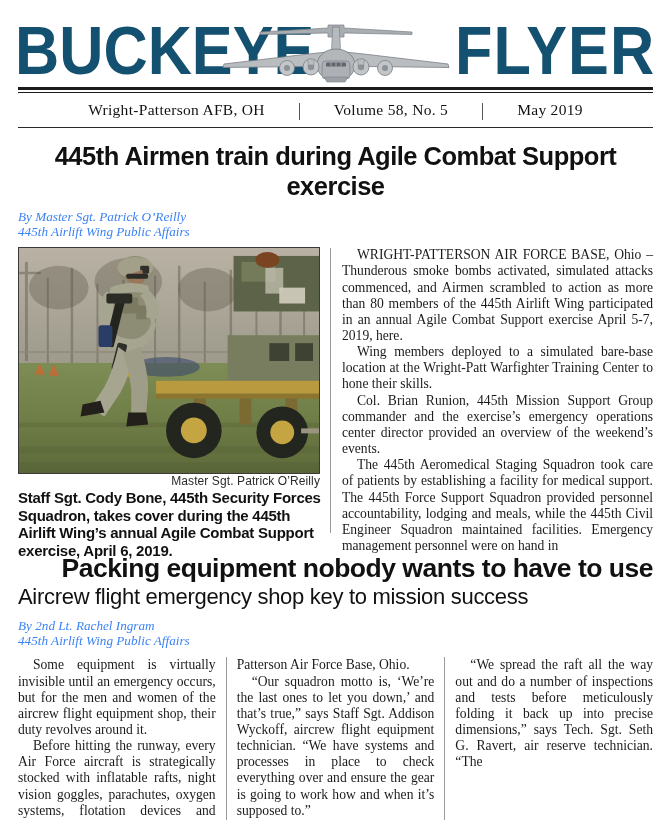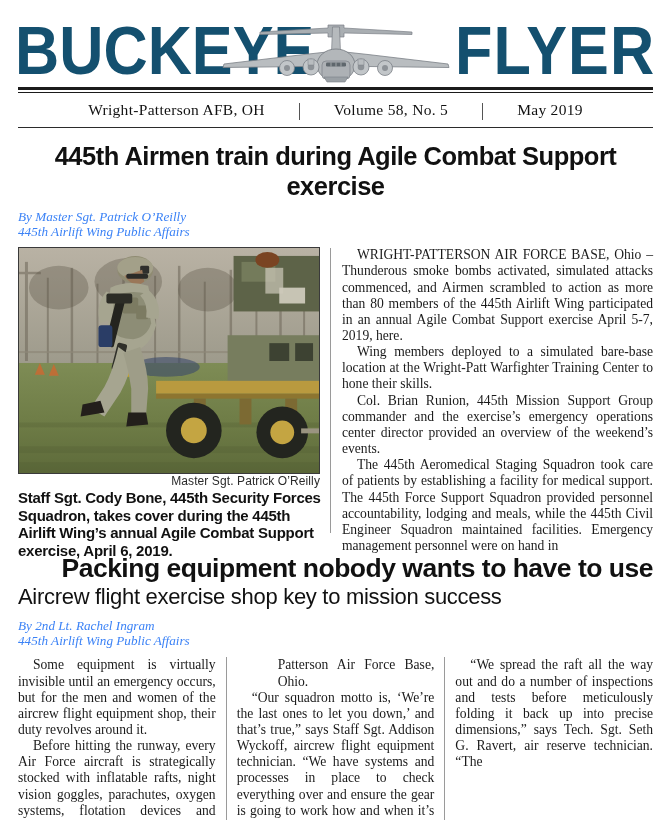--- a/index.html
+++ b/index.html
@@ -193,21 +193,21 @@
     line-height: 16.15px;
     text-align: justify;
     text-justify: inter-word;
     color: #1a1a1a;
     hyphens: manual;
   }
   .body-text p {
     margin: 0;
     text-indent: 15px;
   }
-  .body-text p.noindent { text-indent: 0; margin-left: 41px; }
+  .body-text p.noindent { text-indent: 0; }
 
   .jump {
     display: flex;
     align-items: center;
     margin-top: 6px;
   }
   .jump-rule {
     flex: 1 1 auto;
     height: 1px;
     background: #4a4a4a;
@@ -424,21 +424,21 @@
       <div class="body-text">
         <p>WRIGHT-PATTERSON AIR FORCE BASE, Ohio – Thunderous smoke bombs activated, simulated attacks commenced, and Airmen scrambled to action as more than 80 members of the 445th Airlift Wing participated in an annual Agile Combat Support exercise April 5-7, 2019, here.</p>
         <p>Wing members deployed to a simulated bare-base location at the Wright-Patt Warfighter Training Center to hone their skills.</p>
         <p>Col. Brian Runion, 445th Mission Support Group commander and the exercise’s emergency operations center director provided an overview of the weekend’s events.</p>
         <p>The 445th Aeromedical Staging Squadron took care of patients by establishing a facility for medical support.  The 445th Force Support Squadron provided personnel accountability, lodging and meals, while the 445th Civil Engineer Squadron maintained facilities. Emergency management personnel were on hand in</p>
       </div>
     </div>
   </div>
 
   <h1 class="headline headline-left">Packing equipment nobody wants to have to use</h1>
-  <h2 class="subhead">Aircrew flight exercise shop key to mission success</h2>
+  <h2 class="subhead">Aircrew flight emergency shop key to mission success</h2>
   <div class="byline">
     <div>By 2nd Lt. Rachel Ingram</div>
     <div>445th Airlift Wing Public Affairs</div>
   </div>
 
   <div class="a2-cols">
     <div class="a2-col c1">
       <div class="body-text">
         <p>Some equipment is virtually invisible until an emergency occurs, but for the men and women of the aircrew flight equipment shop, their duty revolves around it.</p>
         <p>Before hitting the runway, every Air Force aircraft is strategically stocked with inflatable rafts, night vision goggles, parachutes, oxygen systems, flotation devices and more. The AFE Airmen, part of the 445th Operations Support Squadron, maintain the safety and emergency equipment for aircrew and passengers departing from Wright-</p>

